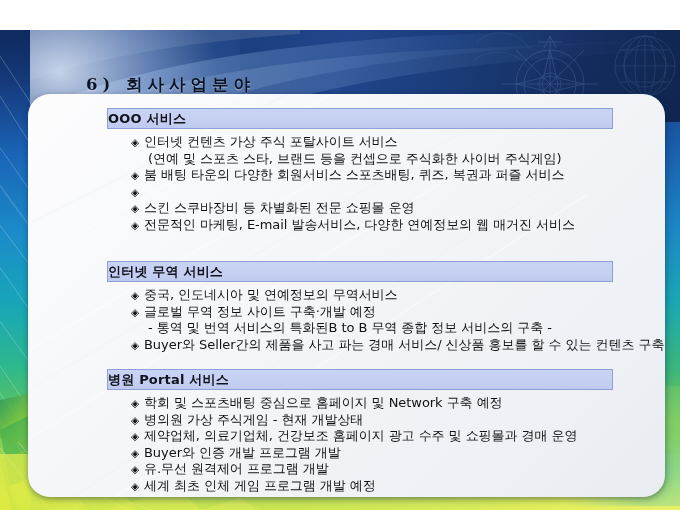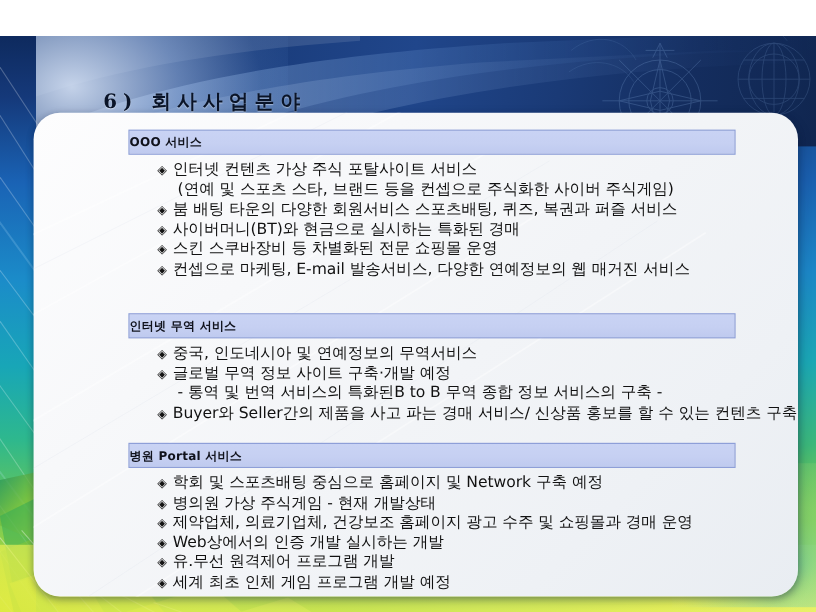--- a/index.html
+++ b/index.html
@@ -183,21 +183,21 @@
     margin-left: 79px;
     width: 506px;
     height: 21px;
     background: linear-gradient(180deg, #c9d3f4 0%, #c6d0f2 55%, #bfcaef 100%);
     border: 1px solid #8e9fd8;
     box-sizing: border-box;
     display: flex;
     align-items: center;
   }
   .section-header-label {
-    font-size: 10px;
+    font-size: 13px;
     font-weight: bold;
     color: #10121c;
     letter-spacing: 0.2px;
     white-space: nowrap;
   }
 
   .bullets {
     margin-top: 5px;
     padding-left: 103px;
   }
@@ -380,29 +380,28 @@
         <div class="cont-row">
           <span class="bullet-mark">◈</span>
           <span class="bullet-text">(연예 및 스포츠 스타, 브랜드 등을 컨셉으로 주식화한 사이버 주식게임)</span>
         </div>
         <div class="bullet-row">
           <span class="bullet-mark">◈</span>
           <span class="bullet-text">붐 배팅 타운의 다양한 회원서비스 스포츠배팅, 퀴즈, 복권과 퍼즐 서비스</span>
         </div>
         <div class="bullet-row">
           <span class="bullet-mark">◈</span>
-          <span class="bullet-text">사이버머니(BT)와 현금으로 실시하는 특화된 경매</span>
         </div>
         <div class="bullet-row">
           <span class="bullet-mark">◈</span>
           <span class="bullet-text">스킨 스쿠바장비 등 차별화된 전문 쇼핑몰 운영</span>
         </div>
         <div class="bullet-row">
           <span class="bullet-mark">◈</span>
-          <span class="bullet-text">컨셉으로 마케팅, E-mail 발송서비스, 다양한 연예정보의 웹 매거진 서비스</span>
+          <span class="bullet-text">전문적인 마케팅, E-mail 발송서비스, 다양한 연예정보의 웹 매거진 서비스</span>
         </div>
       </div>
     </div>
 
     <div class="section sec-2">
       <div class="section-header">
         <span class="section-header-label">인터넷 무역 서비스</span>
       </div>
       <div class="bullets">
         <div class="bullet-row">
@@ -436,21 +435,21 @@
         <div class="bullet-row">
           <span class="bullet-mark">◈</span>
           <span class="bullet-text">병의원 가상 주식게임 - 현재 개발상태</span>
         </div>
         <div class="bullet-row">
           <span class="bullet-mark">◈</span>
           <span class="bullet-text">제약업체, 의료기업체, 건강보조 홈페이지 광고 수주 및 쇼핑몰과 경매 운영</span>
         </div>
         <div class="bullet-row">
           <span class="bullet-mark">◈</span>
-          <span class="bullet-text">Web상에서의 인증 개발 실시하는 개발</span>
+          <span class="bullet-text">Buyer와 인증 개발 프로그램 개발</span>
         </div>
         <div class="bullet-row">
           <span class="bullet-mark">◈</span>
           <span class="bullet-text">유.무선 원격제어 프로그램 개발</span>
         </div>
         <div class="bullet-row">
           <span class="bullet-mark">◈</span>
           <span class="bullet-text">세계 최초 인체 게임 프로그램 개발 예정</span>
         </div>
       </div>

